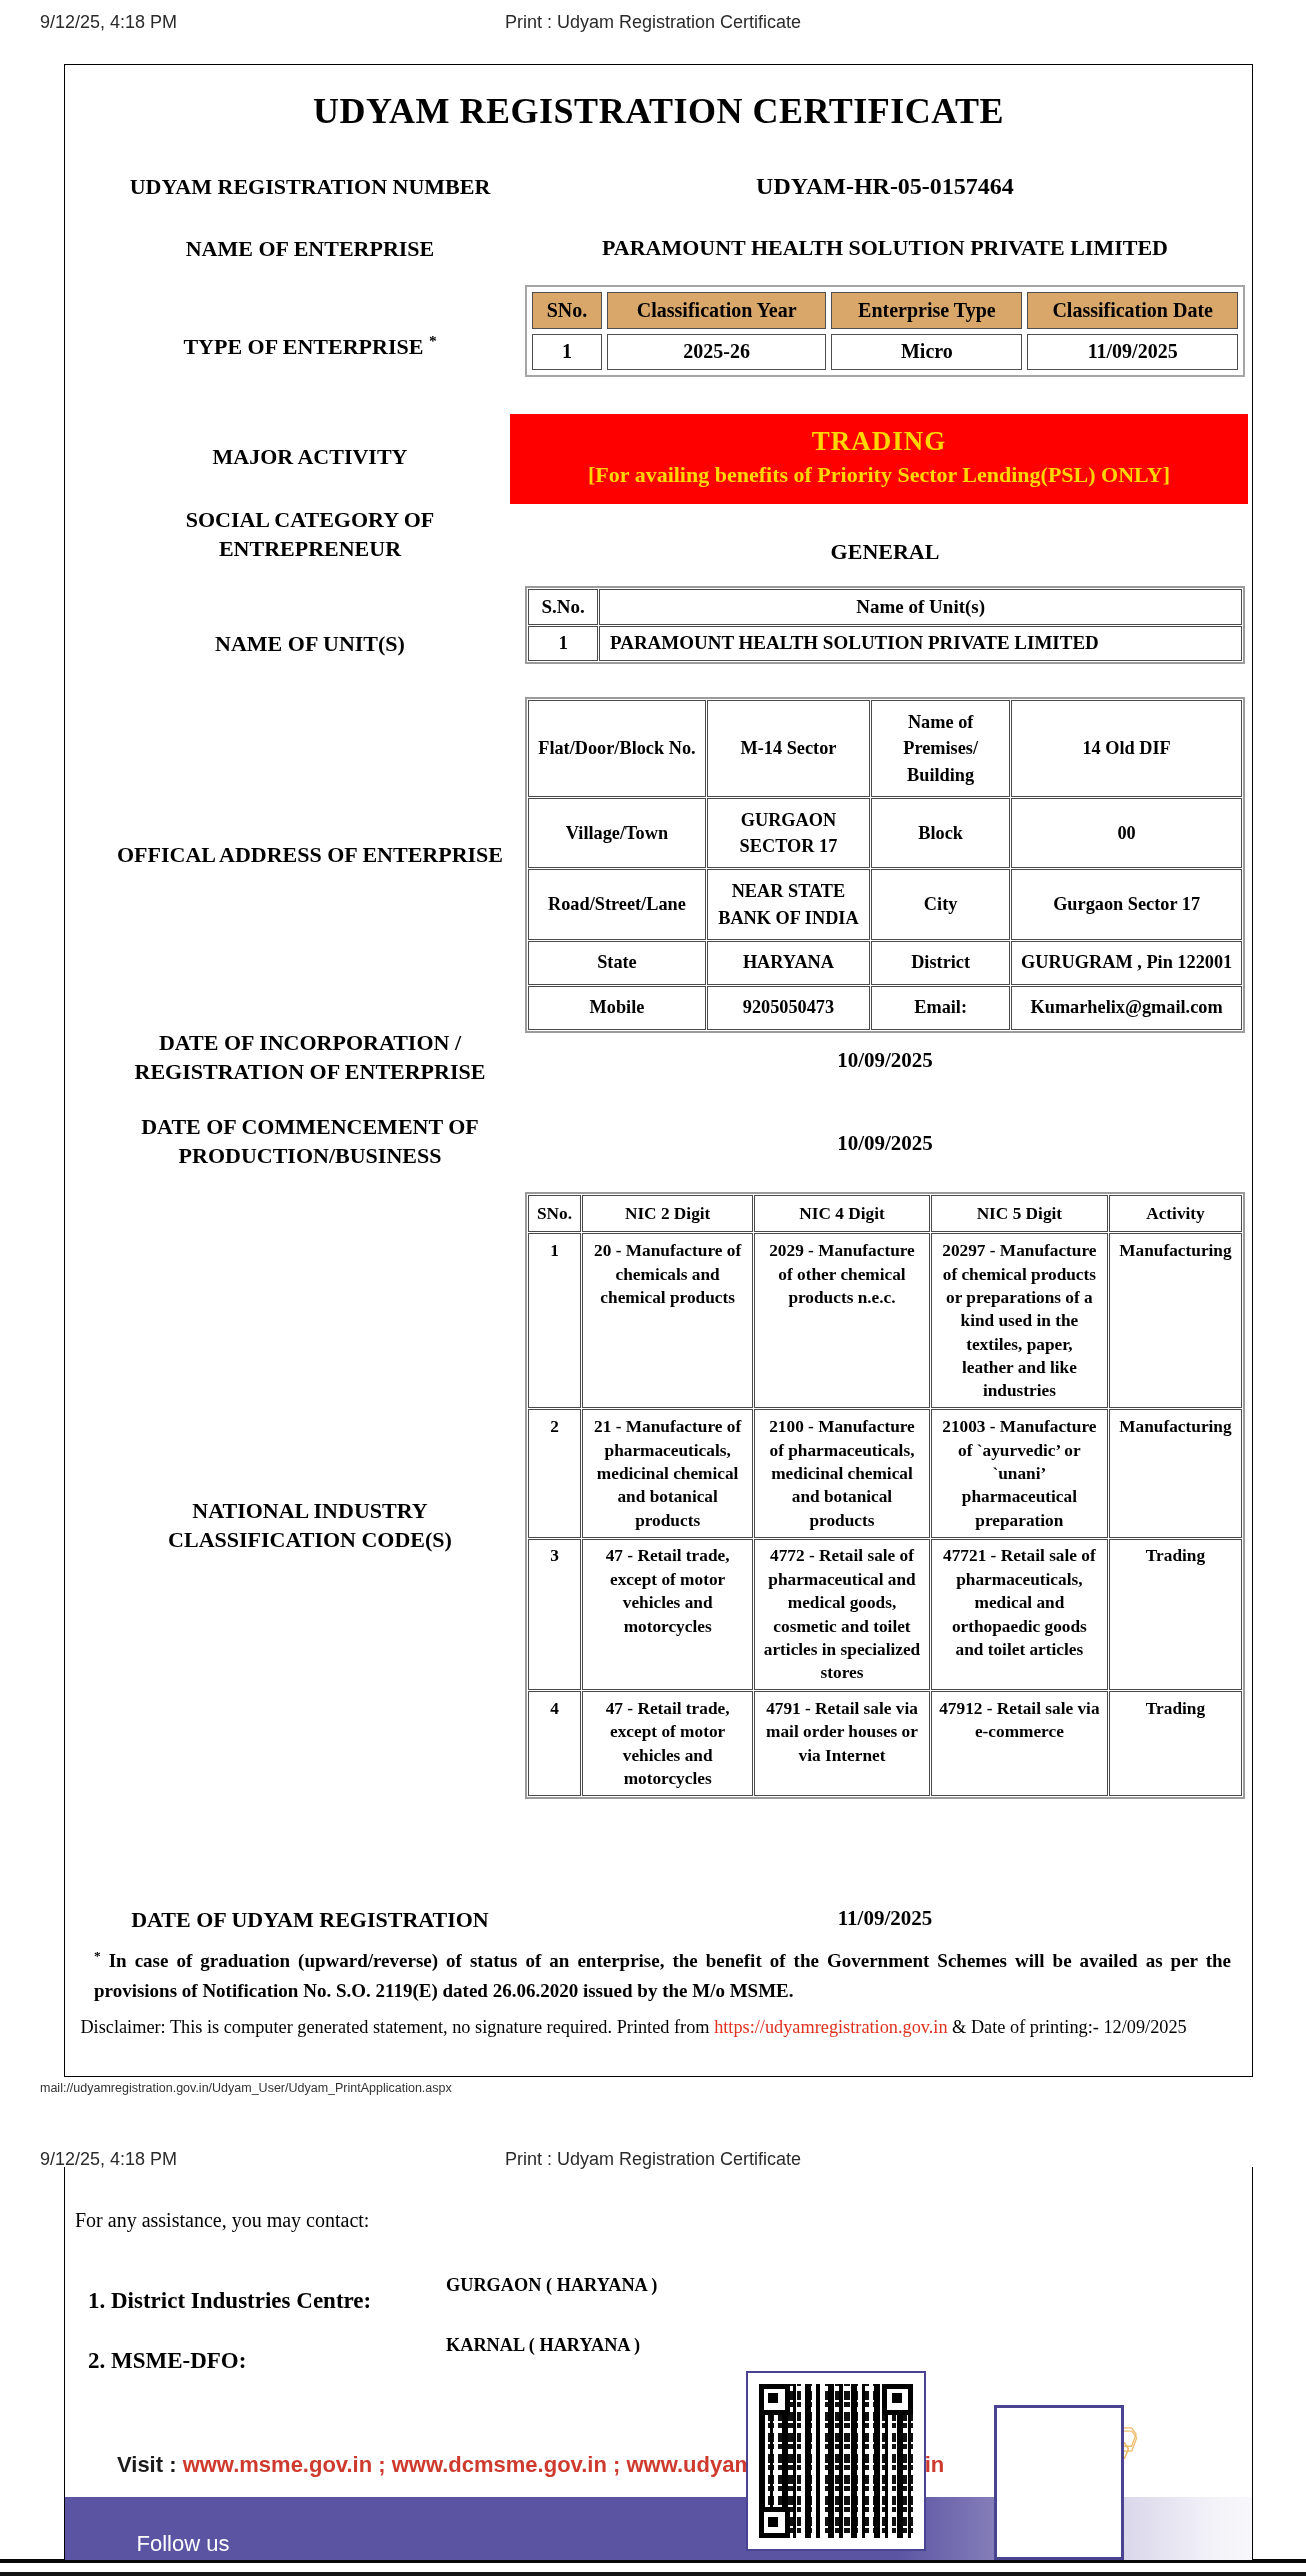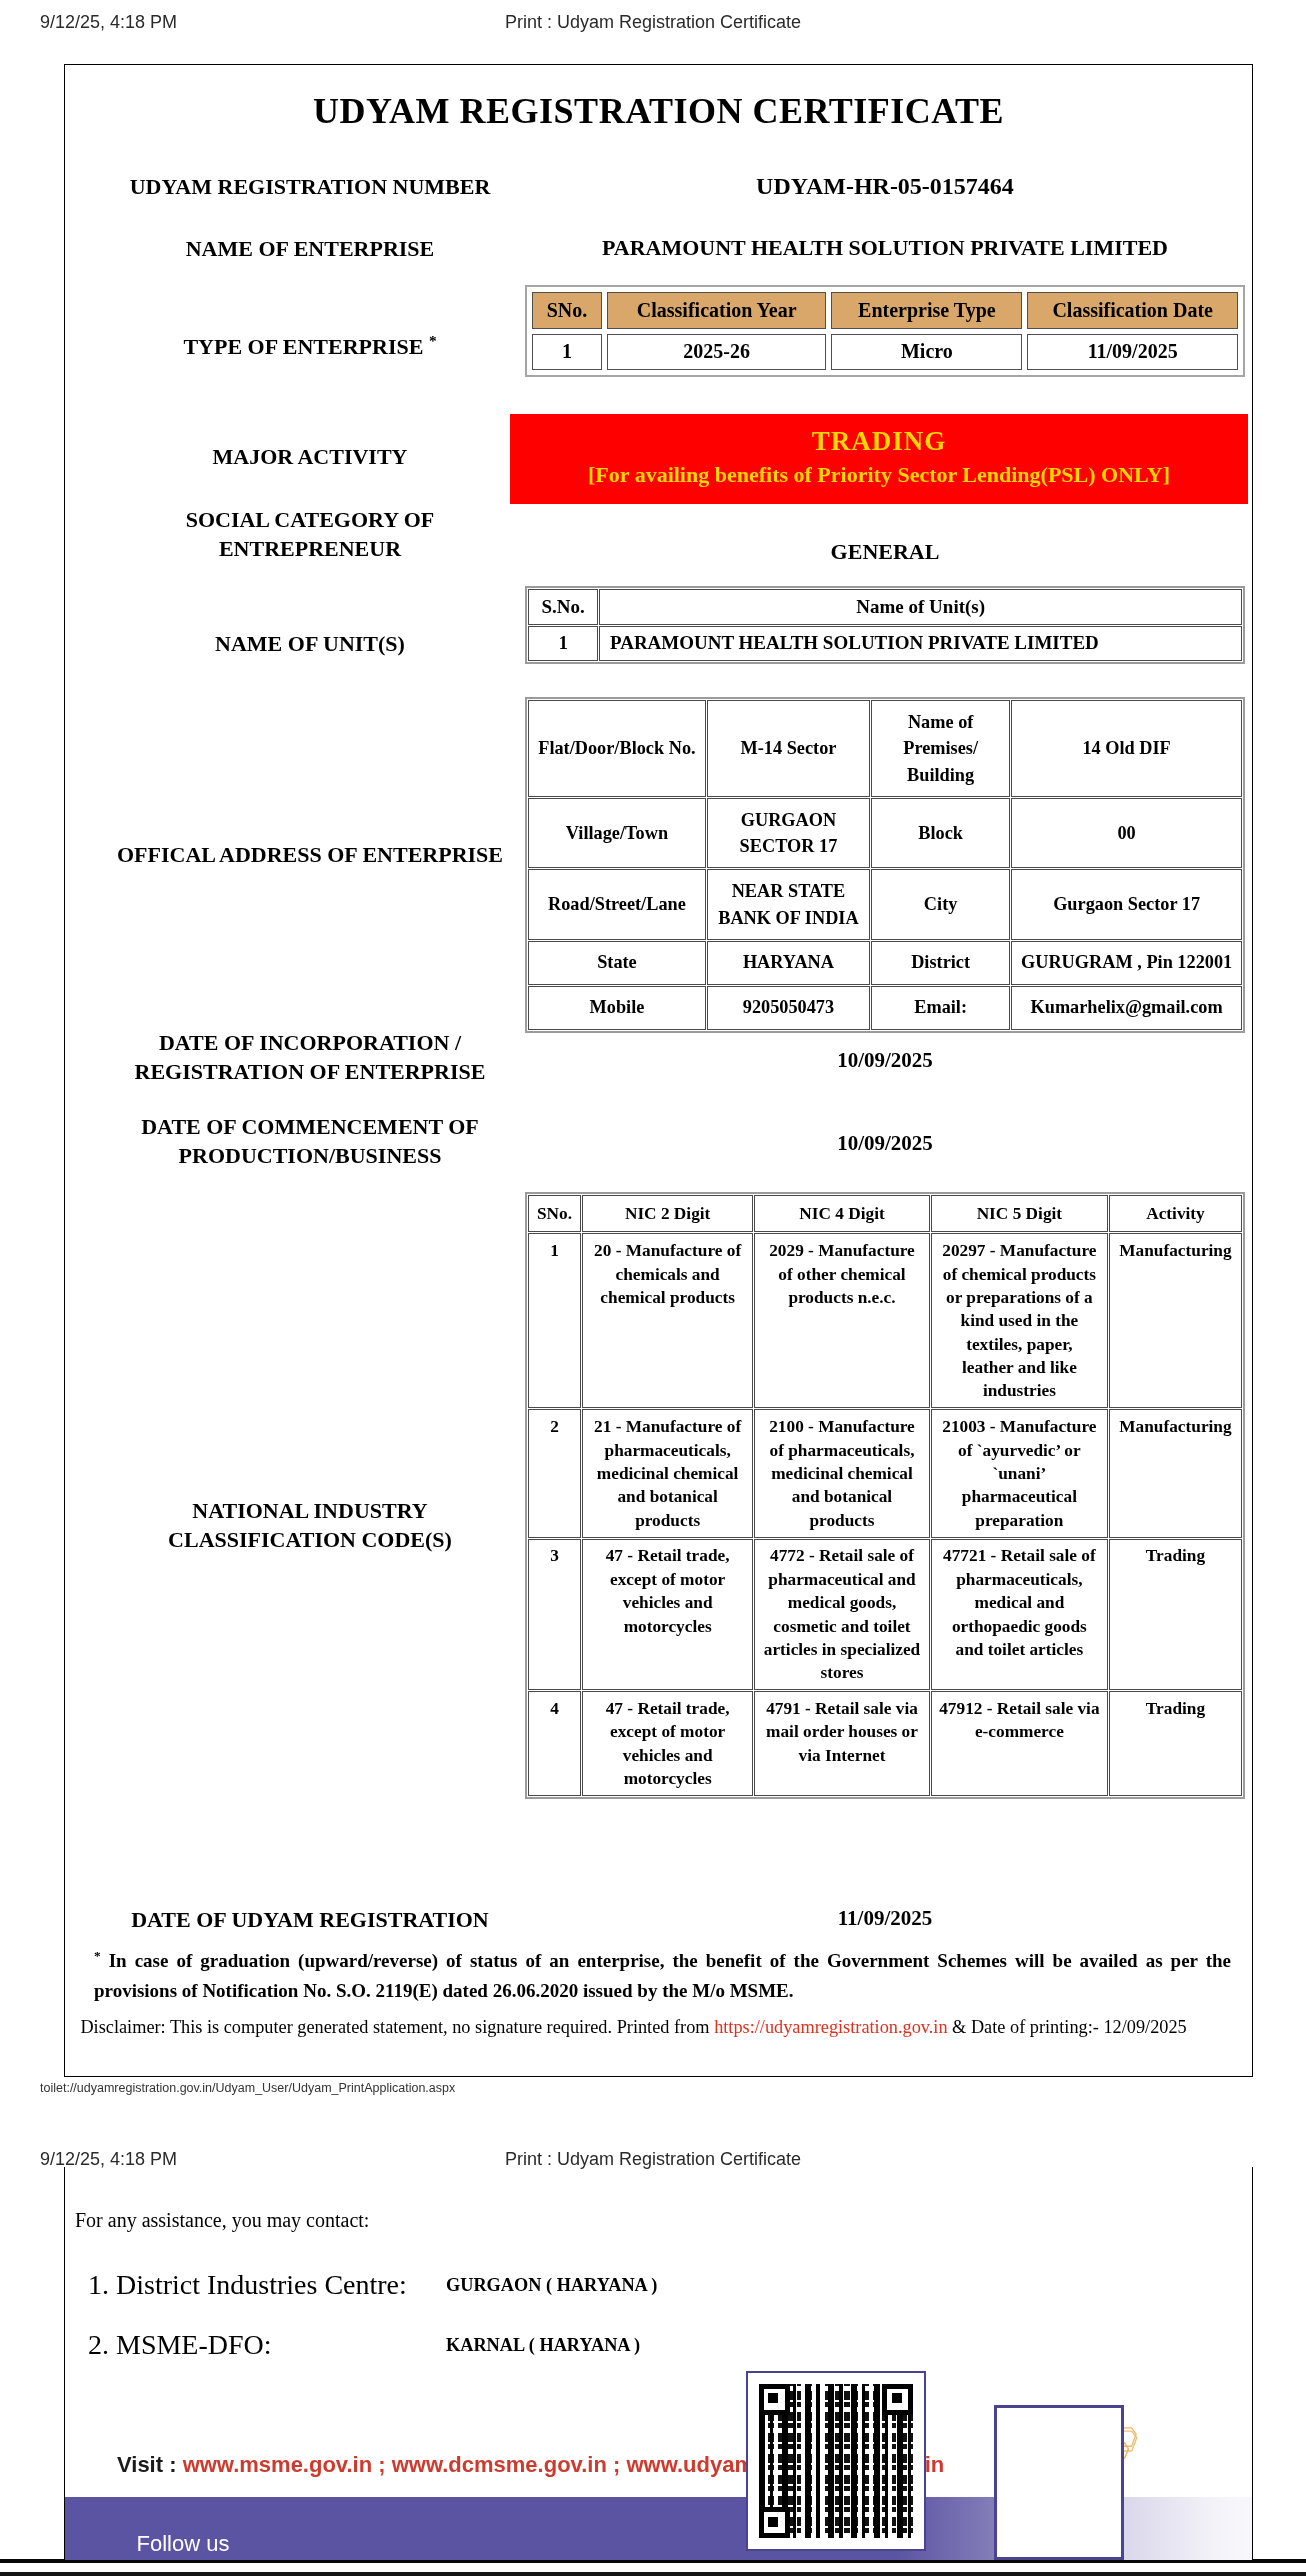--- a/index.html
+++ b/index.html
@@ -36,21 +36,21 @@
   .ntbl td{font-size:17.3px;line-height:1.35;padding:4.8px 6.7px;vertical-align:top;}
   .n1{width:46px;} .n2{width:171px;} .n3{width:177px;} .n4{width:179px;} .n5{width:125px;}
   .note{position:absolute;left:29px;width:1137px;font-size:19px;font-weight:bold;line-height:1.55;text-align:justify;}
   .disc{position:absolute;left:15.4px;width:1170px;font-size:18.3px;white-space:nowrap;}
   .disc a{color:var(--link_red,#e0301e);text-decoration:none;}
   .aspx{position:absolute;left:40px;top:2081px;font-family:"Liberation Sans",sans-serif;font-size:12.5px;color:#333;}
   
   .pagebox2{position:absolute;left:64px;top:2167px;width:1187px;height:394px;
             border-left:1.9px solid #000;border-right:1.9px solid #000;overflow:hidden;}
   .assist{position:absolute;left:10px;top:42px;font-size:20px;font-weight:normal;}
-  .c-lbl{position:absolute;left:23px;font-size:28px;font-weight:normal;}
+  .c-lbl{position:absolute;left:23px;font-size:23px;font-weight:bold;margin-top:19px;}
   .c-val{position:absolute;left:381px;font-size:18.3px;font-weight:bold;}
   .visit{position:absolute;left:52px;top:285px;font-family:"Liberation Sans",sans-serif;
          font-size:22px;font-weight:bold;white-space:nowrap;z-index:2;}
   .visit .u{color:var(--url_red,#cf3a2e);text-decoration:none;}
   .bar{position:absolute;left:0;top:330px;width:100%;height:63px;z-index:1;
        background:linear-gradient(90deg,var(--purple_bar,#5b54a3) 0%,var(--purple_bar,#5b54a3) 70%,
        #8c86bd 80%,#d9d6ea 89%,#f4f3f9 97%,#f8f7fb 100%);}
   .social{position:absolute;left:52px;top:341px;height:42px;display:flex;align-items:center;gap:5.8px;z-index:2;
           font-family:"Liberation Sans",sans-serif;color:#fff;font-size:22px;white-space:nowrap;flex-direction:column;}
   .social .txt{margin:0 3.9px;}
@@ -229,21 +229,21 @@
     <div class="note" style="top:1881px;">
       <sup class="star">*</sup>
       <span>In case of graduation (upward/reverse) of status of an enterprise, the benefit of the Government Schemes will be availed as per the provisions of Notification No. S.O. 2119(E) dated    26.06.2020 issued by the M/o MSME.</span>
     </div>
 
     <div class="disc" style="top:1952px;">
       <span>Disclaimer: This is computer generated statement, no signature required. Printed from </span><a href="#">https://udyamregistration.gov.in</a><span> &amp; Date of printing:- 12/09/2025</span>
     </div>
   </div>
 
-  <div class="aspx">toilet://udyamregistration.gov.in/Udyam_User/Udyam_PrintApplication.aspx</div>
+  <div class="aspx">mail://udyamregistration.gov.in/Udyam_User/Udyam_PrintApplication.aspx</div>
 
   <div class="hdr" style="left:40px;top:2149px;">9/12/25, 4:18 PM</div>
   <div class="hdr hdr-c" style="top:2149px;">Print : Udyam Registration Certificate</div>
 
   <div class="pagebox2">
     <div class="assist">For any assistance, you may contact:</div>
 
     <div class="c-lbl" style="top:102px;">1. District Industries Centre:</div>
     <div class="c-val" style="top:108px;">GURGAON ( HARYANA )</div>
 

